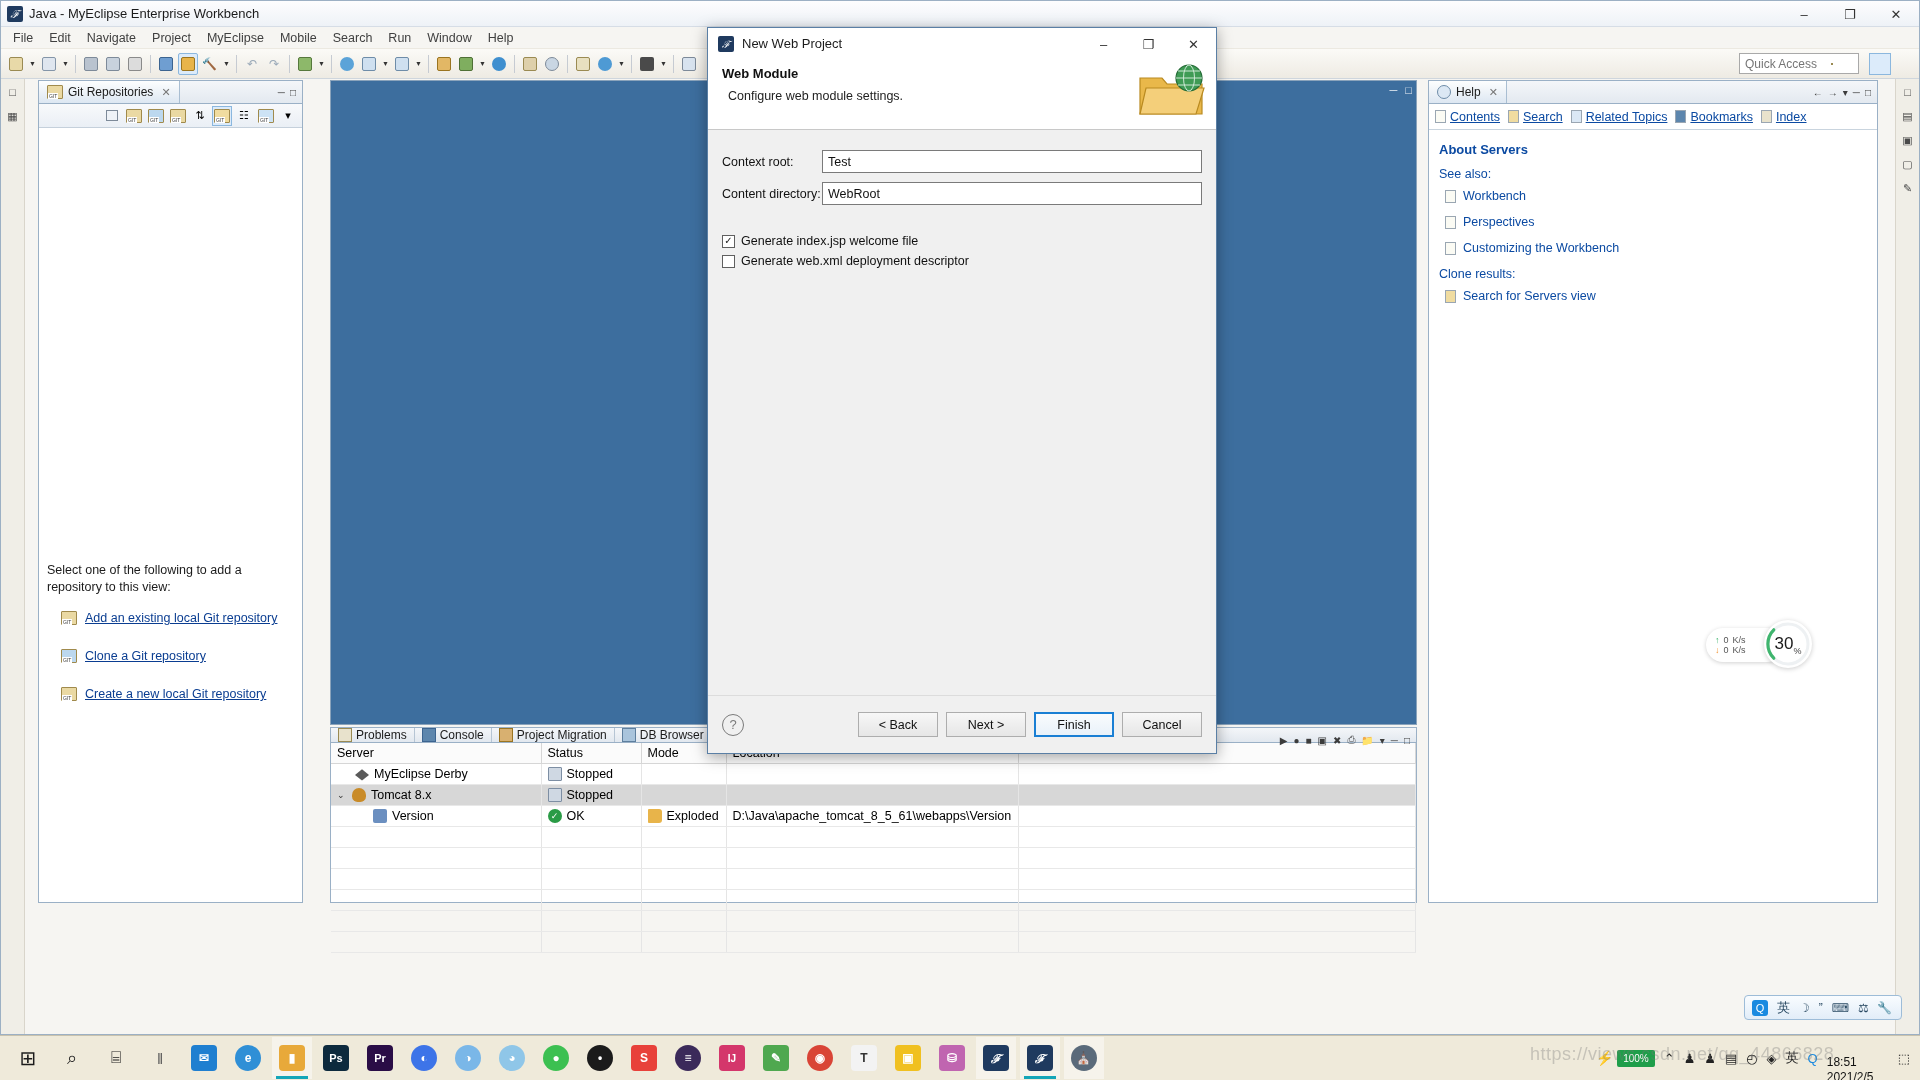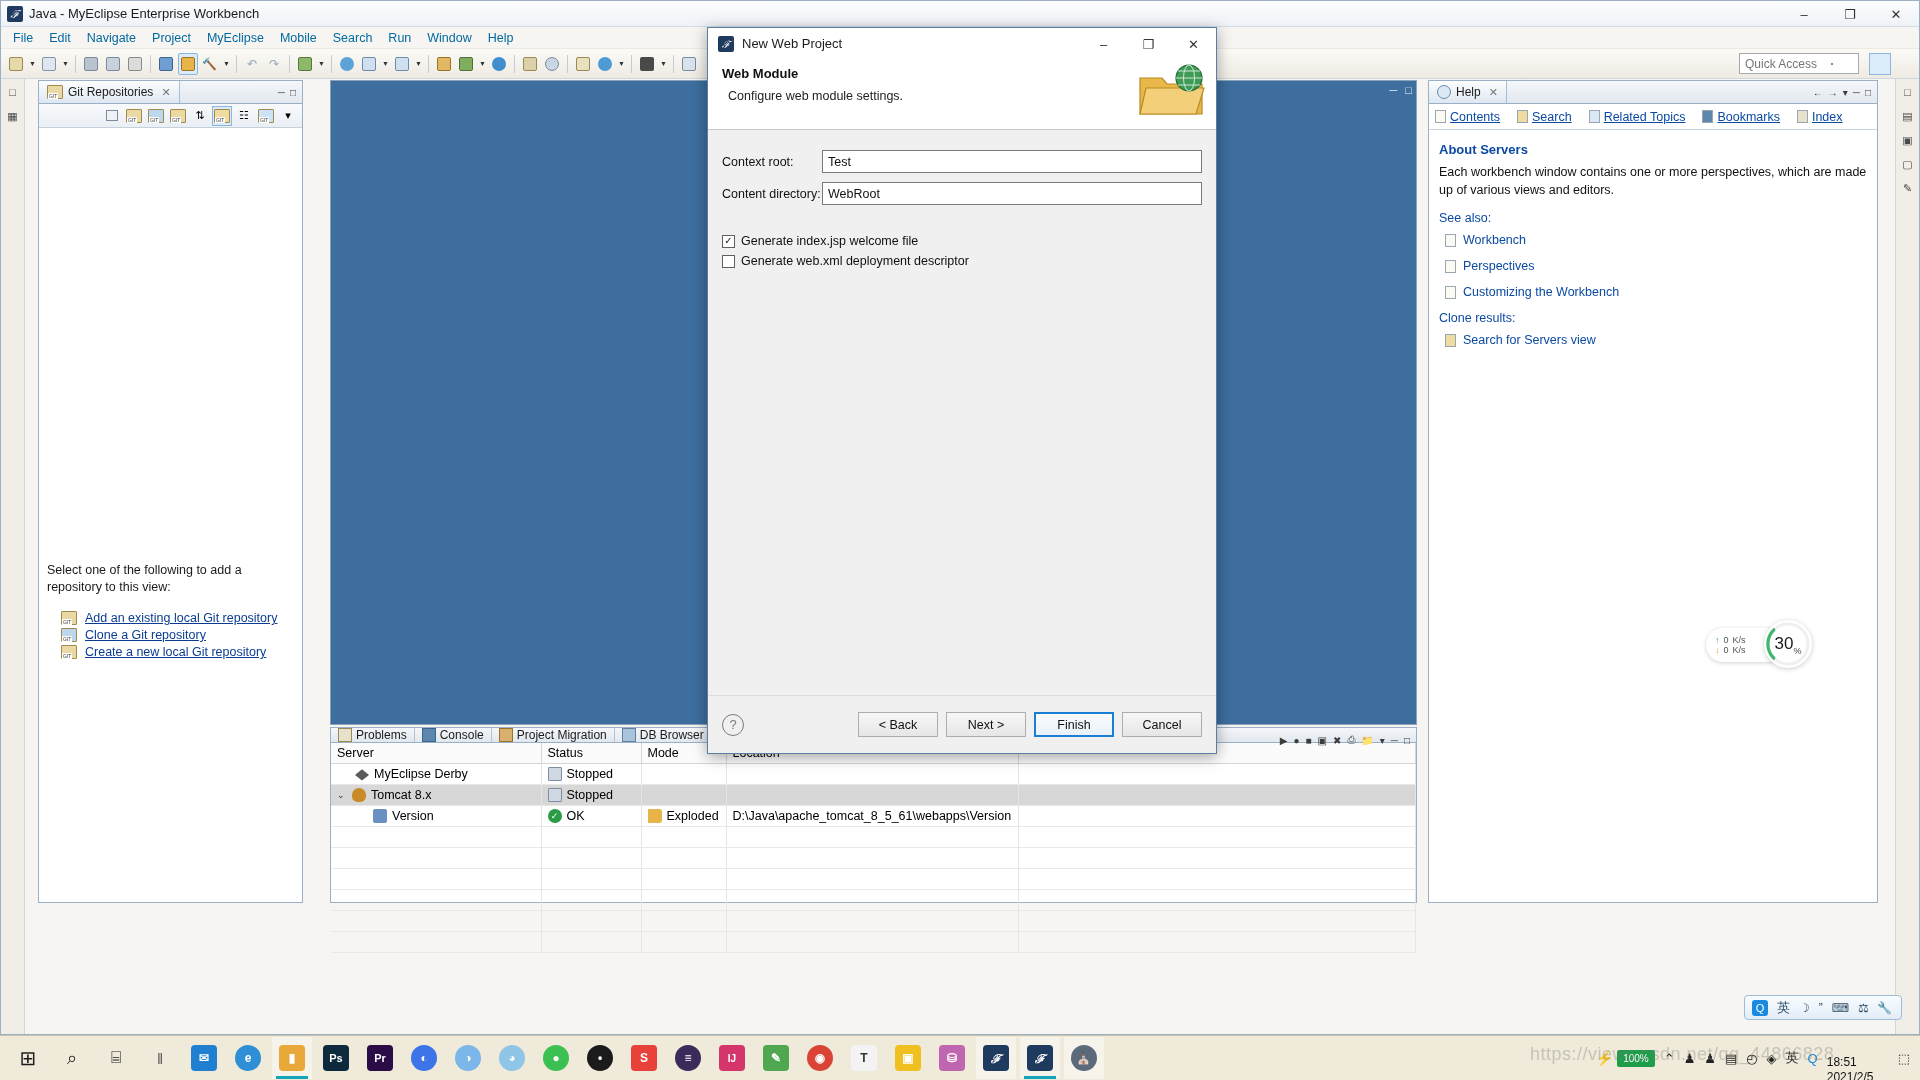--- a/index.html
+++ b/index.html
@@ -54,21 +54,21 @@
   .menubar {
     height: 22px;
     background: #f6f5f2;
     display: flex; align-items: center;
     padding-left: 4px;
     border-bottom: 1px solid #ece9e1;
   }
   .menu-item {
     padding: 2px 8px;
     font-size: 12.5px;
-    color: #0369a1;
+    color: #404040;
   }
 
   
   .toolbar {
     height: 30px;
     background: linear-gradient(#fbfaf7, #eeebe3);
     border-bottom: 1px solid #cfd6dd;
     display: flex; align-items: center;
     padding: 0 4px;
     position: relative;
@@ -195,21 +195,21 @@
   .git-hint {
     position: absolute;
     left: 8px; top: 434px;
     width: 240px;
     font-size: 12.5px; color: #1b1b1b;
     line-height: 1.35;
   }
   .git-links {
     position: absolute;
     left: 22px; top: 483px;
-    display: flex; flex-direction: column; gap: 3px;
+    display: flex; flex-direction: column; gap: 24px;
   }
   .git-link-row { display: flex; align-items: center; gap: 8px; }
   .git-link {
     color: #0a3d91; text-decoration: underline;
     font-size: 12.5px;
   }
   .git-ico {
     width: 16px; height: 14px;
     background: #ead9a3;
     border: 1px solid #a08a4c;
@@ -315,21 +315,21 @@
   #help-view {
     position: absolute;
     left: 1428px; top: 80px;
     width: 450px; height: 823px;
     border: 1px solid #9ab0c6;
     background: #fff;
     display: flex; flex-direction: column;
   }
   .help-links-bar {
     height: 26px;
-    display: flex; align-items: center; gap: 17px;
+    display: flex; align-items: center; gap: 8px;
     padding: 0 6px;
     border-bottom: 1px solid #c9d4de;
     background: #fff;
   }
   .help-link {
     display: flex; align-items: center; gap: 4px;
     color: #0b4aa2; font-size: 12.5px;
   }
   .help-link.current { font-weight: normal; }
   .help-content { padding: 12px 10px; background: #fff; flex: 1; }
@@ -950,21 +950,20 @@
         <span>Bookmarks</span>
       </a>
       <a class="help-link" href="#">
         <span class="doc-ico" style="background:#e8e2cc"></span>
         <span>Index</span>
       </a>
     </div>
 
     <div class="help-content">
       <div class="help-h">About Servers</div>
-      <div class="help-p">Each workbench window contains one or more perspectives, which are made up of various views and editors.</div>
       <div class="help-sub">See also:</div>
       <div class="help-item">
         <span class="doc-ico"></span>
         <span>Workbench</span>
       </div>
       <div class="help-item">
         <span class="doc-ico"></span>
         <span>Perspectives</span>
       </div>
       <div class="help-item">

